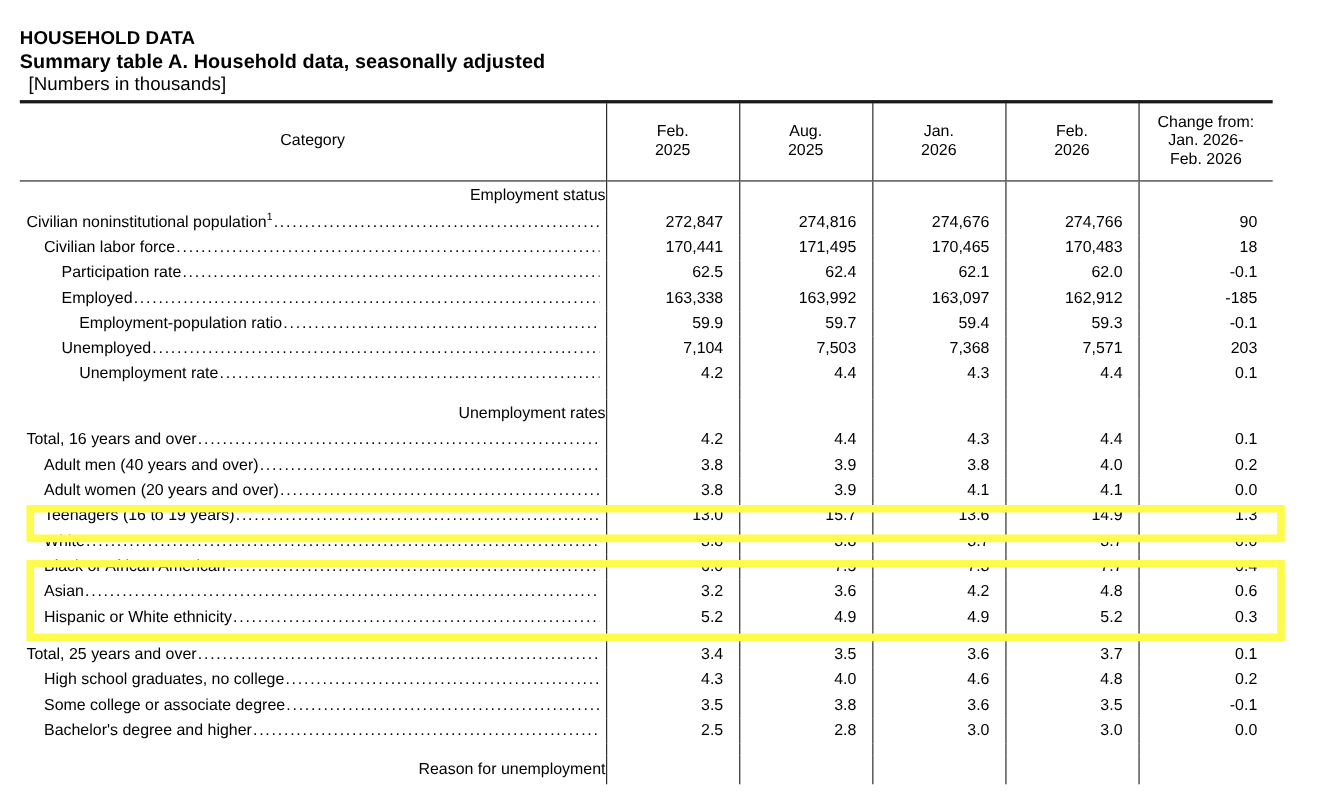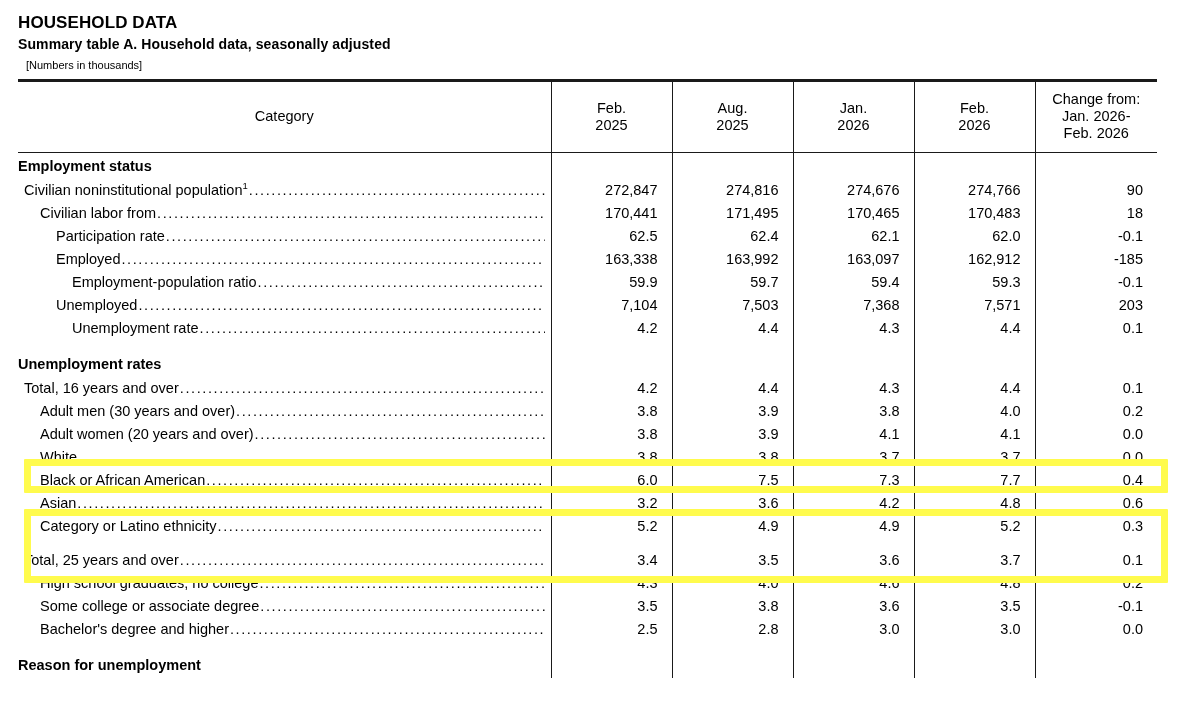--- a/index.html
+++ b/index.html
@@ -9,31 +9,31 @@
   }
   body {
     width: 1200px; height: 722px;
     font-family: "Liberation Sans", sans-serif;
     color: #000;
     overflow: hidden;
     position: relative;
   }
 
   
-  #titles { padding: 12px 0 0 18px; }
+  #titles { padding: 24px 0 0 18px; }
   .title-line1 {
     font-size: 17px; font-weight: bold; letter-spacing: .1px;
     line-height: 21px;
   }
   .title-line2 {
-    font-size: 14px; font-weight: bold; letter-spacing: .1px;
+    font-size: 18px; font-weight: bold; letter-spacing: .1px;
     line-height: 22px;
   }
   .title-line3 {
-    font-size: 11px; font-weight: normal; line-height: 20px;
+    font-size: 17px; font-weight: normal; line-height: 20px;
     padding-left: 8px;
   }
 
   
   #table-wrap {
     position: relative;
     margin: 4px 0 0 18px;
     width: 1126px;
   }
   table.bls {
@@ -102,22 +102,22 @@
   }
   .ind0 { padding-left: 6px; }
   .ind1 { padding-left: 22px; }
   .ind2 { padding-left: 38px; }
   .ind3 { padding-left: 54px; }
 
   sup { font-size: 9.5px; vertical-align: super; line-height: 0; }
 
   
   td.section {
-    text-align: left;
-    font-weight: bold;
+    text-align: right;
+    font-weight: normal;
     font-size: 14.5px;
     height: 26px; line-height: 26px; margin-top: 37px;
   }
   tr.spacer td { height: 11px; line-height: 11px; }
 
   
   #annotations {
     position: absolute; left: 0; top: 0;
     width: 1200px; height: 722px;
     pointer-events: none;
@@ -194,21 +194,21 @@
           </td>
           <td class="num">272,847</td>
           <td class="num">274,816</td>
           <td class="num">274,676</td>
           <td class="num">274,766</td>
           <td class="chg">90</td>
         </tr>
         <tr>
           <td class="cat">
             <div class="catrow ind1">
-              <span class="catlabel">Civilian labor from</span>
+              <span class="catlabel">Civilian labor force</span>
               <span class="leader"></span>
             </div>
           </td>
           <td class="num">170,441</td>
           <td class="num">171,495</td>
           <td class="num">170,465</td>
           <td class="num">170,483</td>
           <td class="chg">18</td>
         </tr>
         <tr>
@@ -301,21 +301,21 @@
           </td>
           <td class="num">4.2</td>
           <td class="num">4.4</td>
           <td class="num">4.3</td>
           <td class="num">4.4</td>
           <td class="chg">0.1</td>
         </tr>
         <tr>
           <td class="cat">
             <div class="catrow ind1">
-              <span class="catlabel">Adult men (30 years and over)</span>
+              <span class="catlabel">Adult men (40 years and over)</span>
               <span class="leader"></span>
             </div>
           </td>
           <td class="num">3.8</td>
           <td class="num">3.9</td>
           <td class="num">3.8</td>
           <td class="num">4.0</td>
           <td class="chg">0.2</td>
         </tr>
         <tr>
@@ -323,20 +323,33 @@
             <div class="catrow ind1">
               <span class="catlabel">Adult women (20 years and over)</span>
               <span class="leader"></span>
             </div>
           </td>
           <td class="num">3.8</td>
           <td class="num">3.9</td>
           <td class="num">4.1</td>
           <td class="num">4.1</td>
           <td class="chg">0.0</td>
+        </tr>
+        <tr>
+          <td class="cat">
+            <div class="catrow ind1">
+              <span class="catlabel">Teenagers (16 to 19 years)</span>
+              <span class="leader"></span>
+            </div>
+          </td>
+          <td class="num">13.0</td>
+          <td class="num">15.7</td>
+          <td class="num">13.6</td>
+          <td class="num">14.9</td>
+          <td class="chg">1.3</td>
         </tr>
         <tr>
           <td class="cat">
             <div class="catrow ind1">
               <span class="catlabel">White</span>
               <span class="leader"></span>
             </div>
           </td>
           <td class="num">3.8</td>
           <td class="num">3.8</td>
@@ -366,21 +379,21 @@
           </td>
           <td class="num">3.2</td>
           <td class="num">3.6</td>
           <td class="num">4.2</td>
           <td class="num">4.8</td>
           <td class="chg">0.6</td>
         </tr>
         <tr>
           <td class="cat">
             <div class="catrow ind1">
-              <span class="catlabel">Category or Latino ethnicity</span>
+              <span class="catlabel">Hispanic or White ethnicity</span>
               <span class="leader"></span>
             </div>
           </td>
           <td class="num">5.2</td>
           <td class="num">4.9</td>
           <td class="num">4.9</td>
           <td class="num">5.2</td>
           <td class="chg">0.3</td>
         </tr>
         <tr class="spacer">

